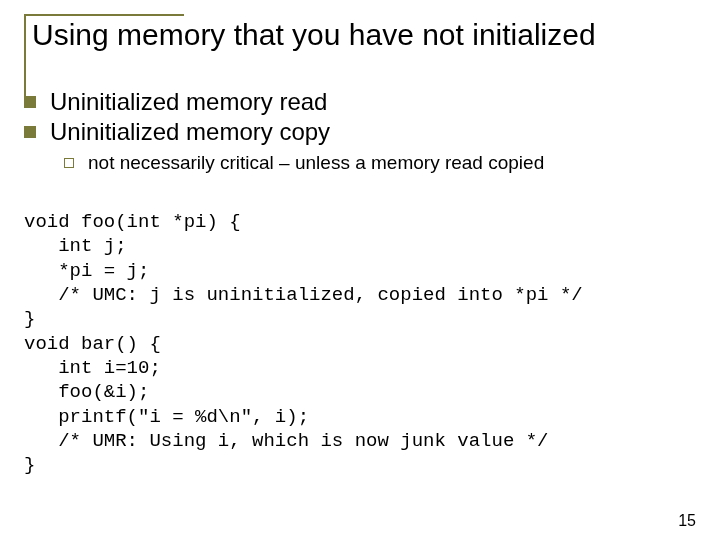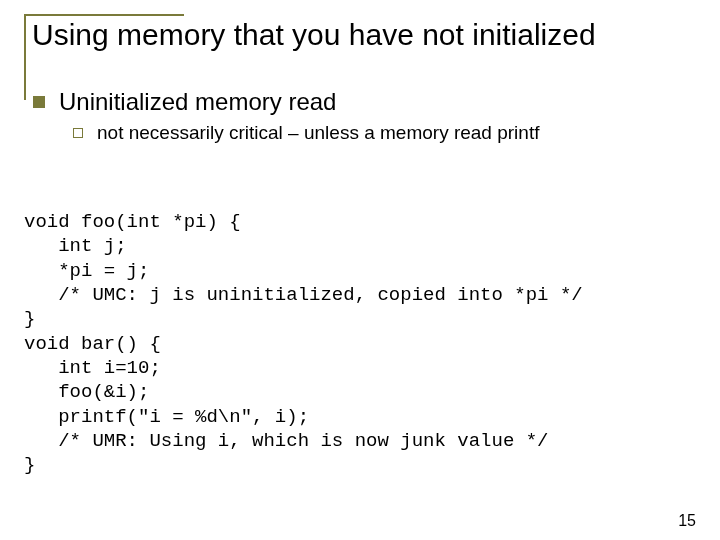--- a/index.html
+++ b/index.html
@@ -26,21 +26,21 @@
     position: absolute;
     top: 16px;
     left: 32px;
     font-size: 30px;
     color: #000;
     line-height: 1.25;
   }
   .bullets {
     position: absolute;
     top: 88px;
-    left: 33px;
+    left: 24px;
     text-align: center;
   }
   .bullet-row {
     display: flex;
     align-items: center;
     margin-bottom: 2px;
   }
   .sq-bullet {
     width: 12px;
     height: 12px;
@@ -92,23 +92,27 @@
 
 <div class="title-box"></div>
 <div class="title-text">Using memory that you have not
 initialized</div>
 
 <div class="bullets">
   <div class="bullet-row">
     <span class="sq-bullet"></span>
     <span class="bullet-text">Uninitialized memory read</span>
   </div>
+  <div class="bullet-row">
+    <span class="sq-bullet"></span>
+    <span class="bullet-text">Uninitialized memory copy</span>
+  </div>
   <div class="sub-row">
     <span class="sub-bullet"></span>
-    <span class="sub-text">not necessarily critical – unless a memory read printf</span>
+    <span class="sub-text">not necessarily critical – unless a memory read copied</span>
   </div>
 </div>
 
 <div class="code-block">void foo(int *pi) {
    int j;
    *pi = j;
    /* UMC: j is uninitialized, copied into *pi */
 }
 void bar() {
    int i=10;

